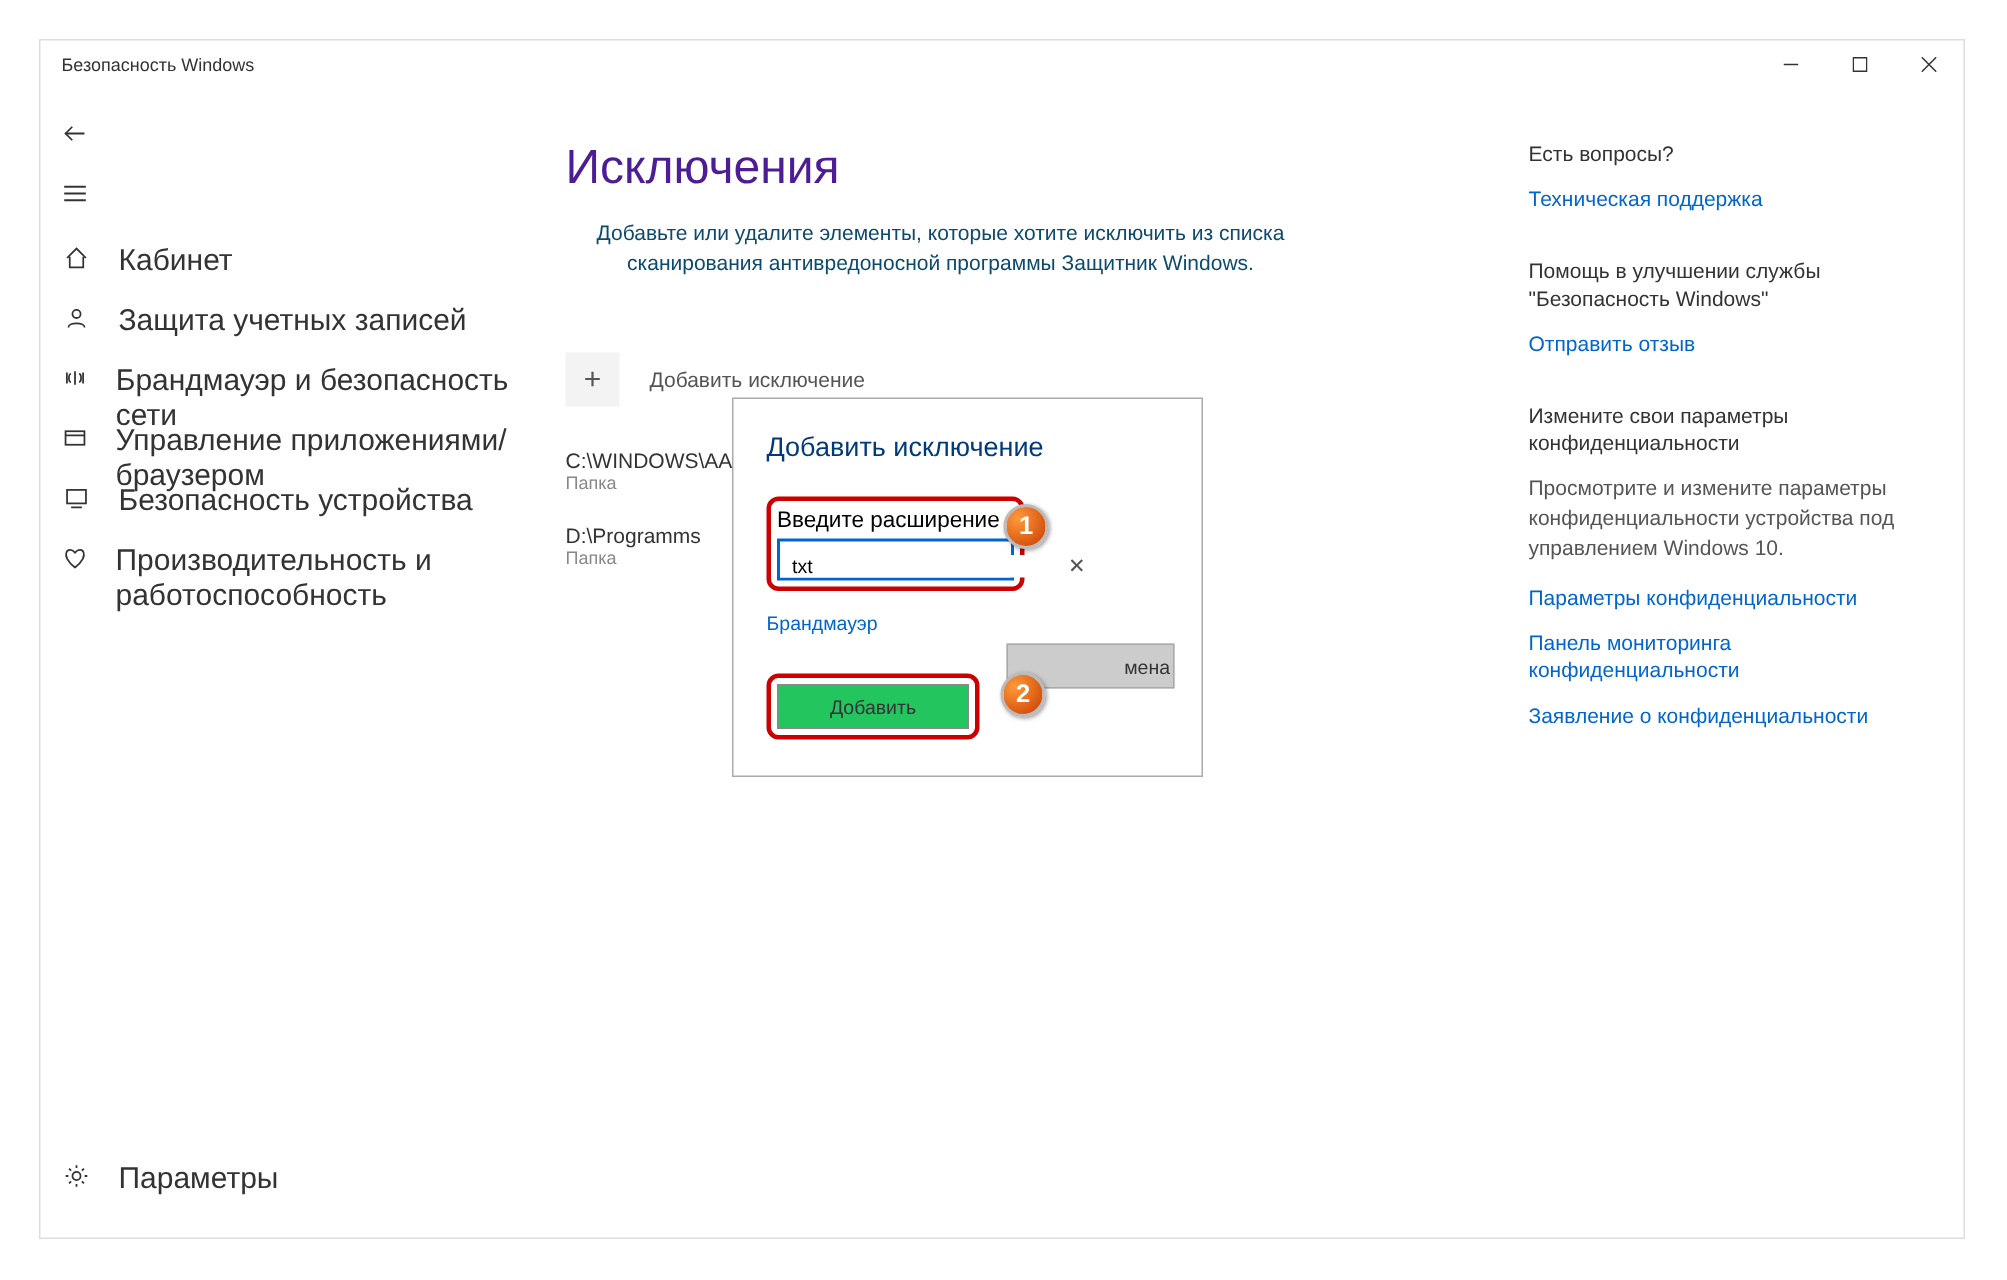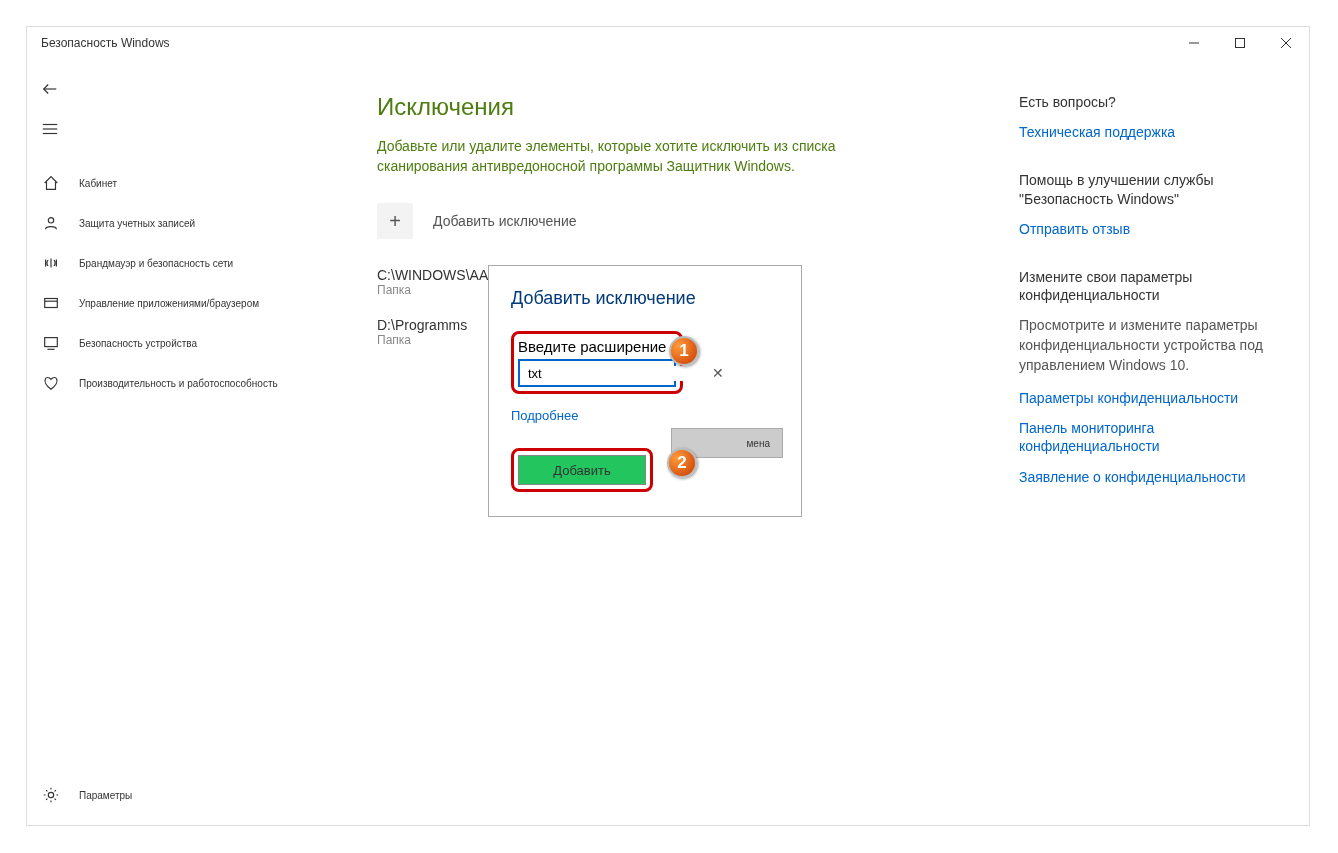--- a/index.html
+++ b/index.html
@@ -6,51 +6,51 @@
   body { background: #fff; width: 1338px; height: 853px; position: relative; overflow: hidden; }
   .window { position: absolute; left: 26px; top: 26px; width: 1284px; height: 800px; border: 1px solid #ddd; background: #fff; }
   .titlebar { height: 32px; display: flex; align-items: center; padding-left: 14px; font-size: 12px; color: #333; }
   .titlebar .caption-buttons { margin-left: auto; display: flex; }
   .cap-btn { width: 46px; height: 32px; display: flex; align-items: center; justify-content: center; }
   .cap-btn svg { width: 10px; height: 10px; stroke: #333; fill: none; stroke-width: 1; }
   .body { display: flex; height: calc(100% - 32px); }
   .sidebar { width: 330px; padding-top: 10px; display: flex; flex-direction: column; }
   .nav-btn { height: 40px; display: flex; align-items: center; padding-left: 14px; }
   .nav-btn svg, .side-item svg { width: 18px; height: 18px; stroke: #333; fill: none; stroke-width: 1.3; }
-  .side-item { height: 40px; display: flex; align-items: center; gap: 18px; padding-left: 14px; font-size: 10px; color: #333; }
+  .side-item { height: 40px; display: flex; gap: 18px; padding-left: 14px; font-size: 20px; color: #333; }
   .side-item .ic { width: 20px; display: flex; justify-content: center; }
   .sidebar-spacer { flex: 1; }
   .main { flex: 1; padding: 34px 30px 0 20px; position: relative; }
-  .page-title { font-size: 24px; font-weight: 400; color: #4d7c0f; margin-bottom: 16px; }
-  .page-desc { font-size: 14px; color: #4d7c0f; max-width: 500px; line-height: 1.4; margin-bottom: 27px; }
+  .page-title { font-size: 32px; font-weight: 400; color: #4c1d95; margin-bottom: 16px; }
+  .page-desc { font-size: 14px; color: #0c4a6e; max-width: 500px; line-height: 1.4; margin-bottom: 50px; text-align: center; }
   .add-excl { display: flex; align-items: center; gap: 20px; font-size: 14px; color: #555; margin-bottom: 28px; }
   .plus-tile { width: 36px; height: 36px; background: #f3f3f3; display: flex; align-items: center; justify-content: center; font-size: 20px; color: #555; }
   .excl-item { margin-bottom: 20px; }
   .excl-path { font-size: 14px; color: #333; }
   .excl-type { font-size: 12px; color: #888; }
   .aside { width: 290px; padding: 34px 20px 0 0; font-size: 14px; }
   .aside-block { margin-bottom: 30px; }
   .aside-title { font-size: 14px; color: #333; margin-bottom: 12px; line-height: 1.3; }
   .aside-link { color: #0066cc; font-size: 14px; display: block; margin-bottom: 12px; line-height: 1.3; cursor: pointer; }
   .aside-text { color: #555; font-size: 14px; line-height: 1.4; margin-bottom: 14px; }
 
   .dialog { position: absolute; left: 488px; top: 265px; width: 314px; border: 1px solid #aaa; background: #fff; padding: 22px 22px 24px 22px; }
   .dialog-title { font-size: 18px; color: #003a7a; margin-bottom: 22px; }
   .field-label { font-size: 15px; color: #000; margin-bottom: 4px; }
   .field-wrap { position: relative; border: 3px solid #c00; border-radius: 8px; padding: 4px; width: 172px; }
-  .field-row { display: flex; align-items: center; border: 2px solid #0066cc; height: 28px; background: #fff; }
+  .field-row { display: flex; align-items: flex-end; border: 2px solid #0066cc; height: 28px; background: #fff; }
   .field-row input { border: none; outline: none; flex: 1; padding: 0 8px; font-size: 13px; }
   .field-row .clear { width: 24px; text-align: center; color: #555; cursor: pointer; font-size: 14px; }
   .more-link { color: #0066cc; font-size: 13px; margin-top: 14px; display: inline-block; cursor: pointer; }
   .dialog-buttons { margin-top: 24px; display: flex; gap: 0; align-items: center; }
   .add-wrap { border: 3px solid #c00; border-radius: 8px; padding: 4px; position: relative; }
   .btn { height: 30px; background: #22c55e; border: 1px solid #888; font-size: 13px; color: #333; display: flex; align-items: center; justify-content: center; cursor: pointer; }
   .btn-add { width: 128px; }
   .dialog-buttons-holder { position: relative; display: flex; align-items: center; }
-  .btn-cancel-real { position: absolute; left: 160px; top: 4px; width: 112px; height: 30px; background: #ccc; border: 1px solid #aaa; display: flex; align-items: center; justify-content: flex-end; padding-right: 12px; font-size: 10px; color: #333; z-index: 1; }
+  .btn-cancel-real { position: absolute; left: 160px; top: 4px; width: 112px; height: 30px; background: #ccc; border: 1px solid #aaa; display: flex; align-items: center; justify-content: flex-end; padding-right: 2px; font-size: 13px; color: #333; z-index: 1; }
   .add-wrap { z-index: 3; }
   .callout { position: absolute; width: 30px; height: 30px; border-radius: 50%; background: radial-gradient(circle at 30% 30%, #ff9a3a, #c83a00); border: 2px solid #bbb; color: #fff; font-weight: bold; font-size: 17px; display: flex; align-items: center; justify-content: center; box-shadow: 1px 1px 3px rgba(0,0,0,0.4); z-index: 5; }
 </style>
 </head>
 <body>
 
 <div class="window">
   <div class="titlebar">
     <span>Безопасность Windows</span>
     <div class="caption-buttons">
@@ -195,21 +195,21 @@
 
   <div class="field-wrap">
     <div class="field-label">Введите расширение</div>
     <div class="field-row">
       <input type="text" value="txt" style="">
       <span class="clear">✕</span>
     </div>
   </div>
   <div class="callout" style="left:180px; top:70px">1</div>
 
-  <a class="more-link">Подробнее</a>
+  <a class="more-link">Брандмауэр</a>
 
   <div class="dialog-buttons-holder">
     <div class="btn-cancel-real">
       <span>мена</span>
     </div>
     <div class="dialog-buttons">
       <div class="add-wrap">
         <div class="btn btn-add">
           <span>Добавить</span>
         </div>

